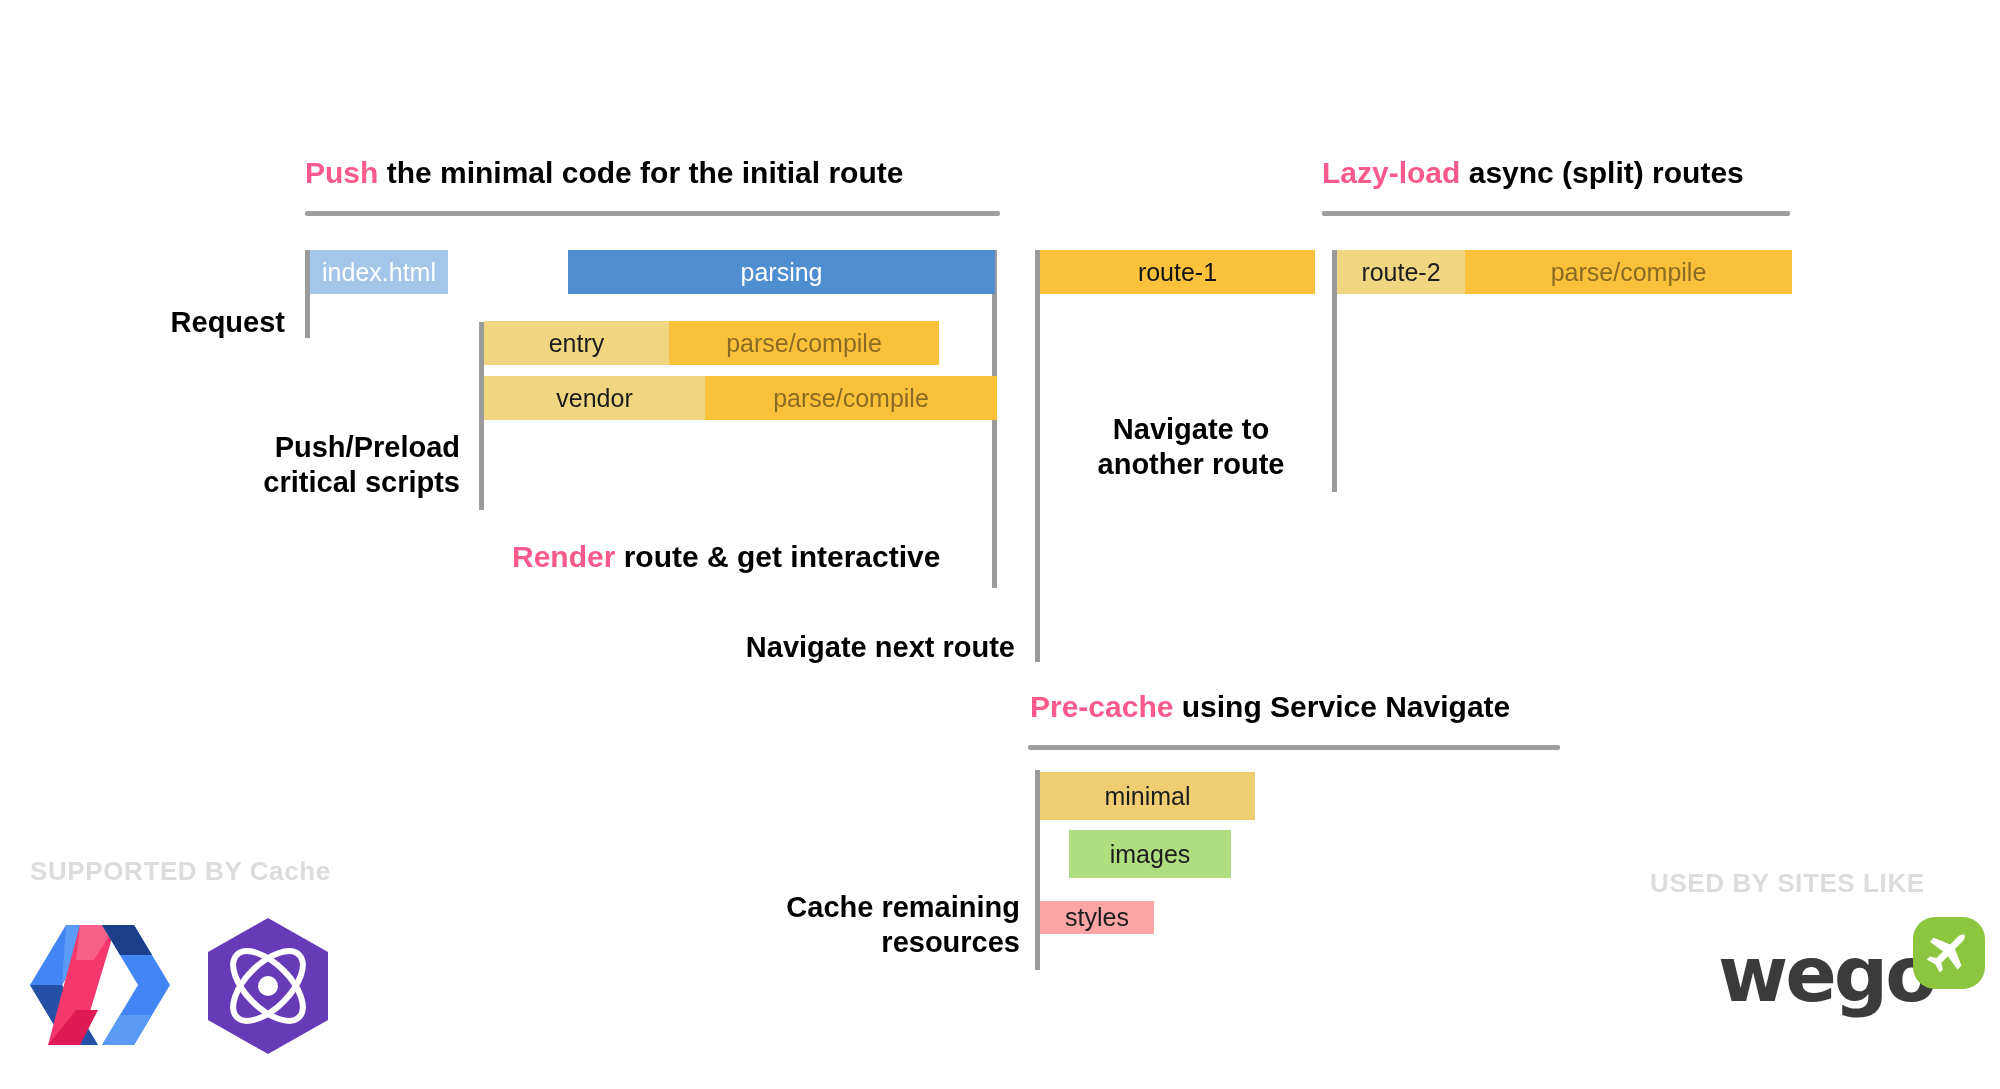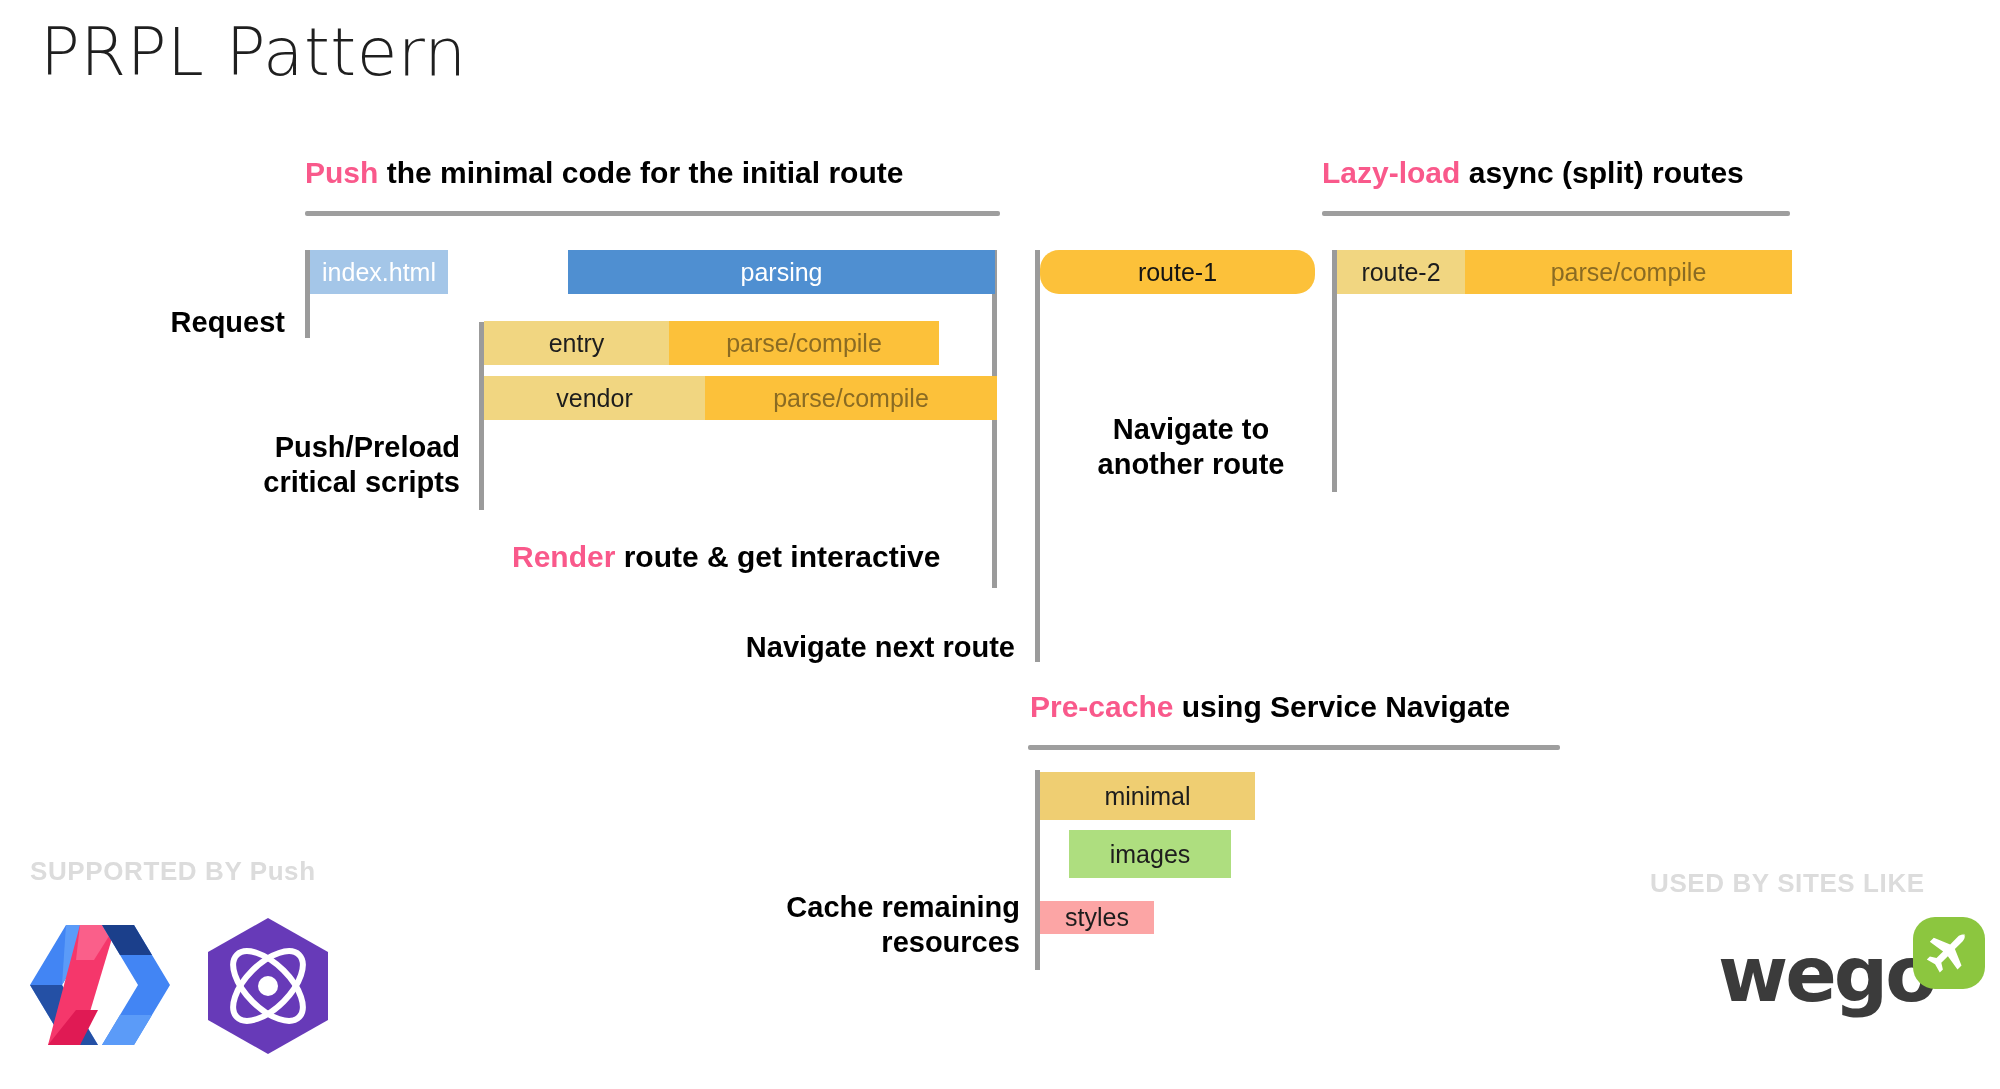--- a/index.html
+++ b/index.html
@@ -111,21 +111,20 @@
     color: #3b3b3b;
     letter-spacing: -3px;
     white-space: nowrap;
   }
 </style>
 </head>
 <body>
 
 <div id="slide">
 
-  <div class="slide-title">PRPL Pattern</div>
 
   <div class="section-head" style="left:305px; top:158px;">
     <span class="kw">Push</span><span> the minimal code for the initial route</span>
   </div>
   <div class="rule" style="left:305px; top:211px; width:695px;"></div>
 
   <div class="section-head" style="left:1322px; top:158px;">
     <span class="kw">Lazy-load</span><span> async (split) routes</span>
   </div>
   <div class="rule" style="left:1322px; top:211px; width:468px;"></div>
@@ -148,21 +147,21 @@
   <div class="bar" style="left:484px; top:321px; width:455px;">
     <div class="seg pale-yellow" style="flex:0 0 185px;">entry</div>
     <div class="seg orange" style="flex:0 0 270px;">parse/compile</div>
   </div>
 
   <div class="bar" style="left:484px; top:376px; width:513px;">
     <div class="seg pale-yellow" style="flex:0 0 221px;">vendor</div>
     <div class="seg orange" style="flex:0 0 292px;">parse/compile</div>
   </div>
 
-  <div class="bar" style="left:1040px; top:250px; width:275px;border-radius:19px;">
+  <div class="bar" style="left:1040px; top:250px; width:275px;">
     <div class="seg orange-dark" style="flex:1 0 275px;">route-1</div>
   </div>
 
   <div class="bar" style="left:1337px; top:250px; width:455px;">
     <div class="seg pale-yellow" style="flex:0 0 128px;">route-2</div>
     <div class="seg orange" style="flex:0 0 327px;">parse/compile</div>
   </div>
 
   <div class="side-label right" style="left:100px; top:305px; width:185px;">Request</div>
   <div class="side-label right" style="left:150px; top:430px; width:310px;">Push/Preload
@@ -188,21 +187,21 @@
   <div class="bar" style="left:1040px; top:830px; width:162px; height:48px;padding-left:29px;">
     <div class="seg green" style="flex:1 0 162px;">images</div>
   </div>
   <div class="bar" style="left:1040px; top:886px; width:114px; height:48px;">
     <div class="seg cyan" style="flex:1 0 114px;">styles</div>
   </div>
 
   <div class="side-label right" style="left:670px; top:890px; width:350px;">Cache remaining
 resources</div>
 
-  <div class="footer-cap" style="left:30px; top:856px;">SUPPORTED BY Push</div>
+  <div class="footer-cap" style="left:30px; top:856px;">SUPPORTED BY Cache</div>
 
   <div class="logo-wrap" style="left:30px; top:920px;">
     <svg width="140" height="130" viewBox="0 0 140 130">
       <polygon points="36,5 68,5 32,65 68,125 36,125 0,65" fill="#4285f4"></polygon>
       <polygon points="36,5 68,5 50,35 32,65" fill="#5b9bf8"></polygon>
       <polygon points="32,65 50,95 68,125 36,125 0,65" fill="#1b3f8b" opacity="0.75"></polygon>
       <polygon points="50,5 86,5 50,125 18,125" fill="#f5376b"></polygon>
       <polygon points="50,5 86,5 64,40 46,40" fill="#fa5f8a"></polygon>
       <polygon points="46,90 68,90 50,125 18,125" fill="#e01a54"></polygon>
       <polygon points="72,5 104,5 140,65 104,125 72,125 108,65" fill="#4285f4"></polygon>

